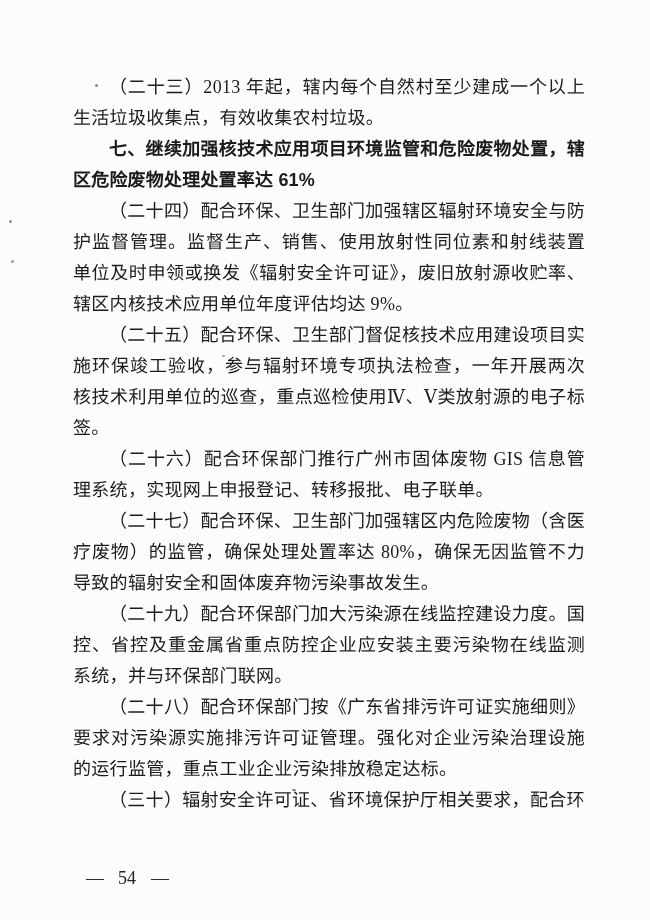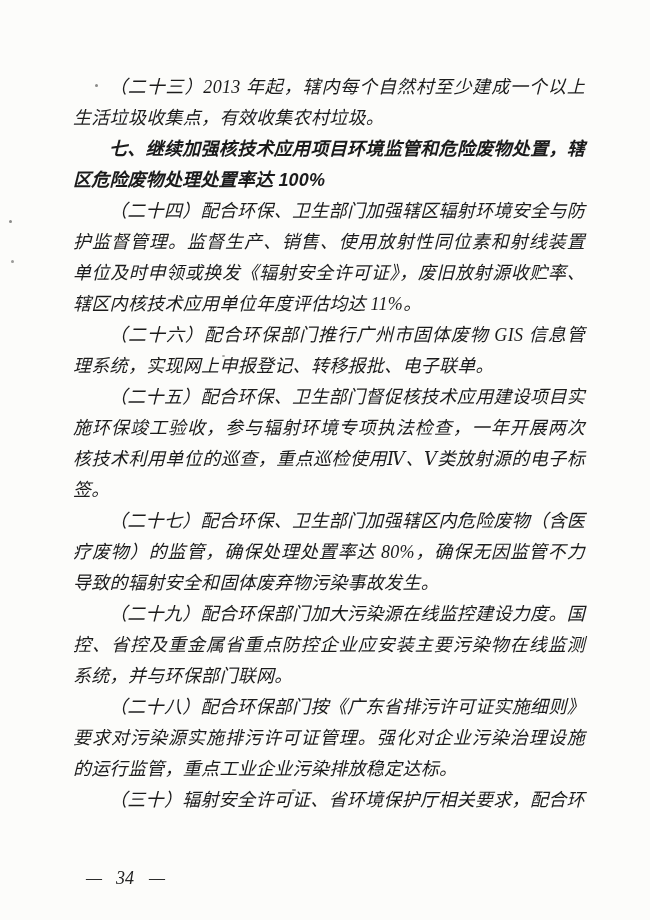--- a/index.html
+++ b/index.html
@@ -9,21 +9,20 @@
   }
   .page {
     position: relative;
     width: 650px;
     height: 920px;
     margin: 0 auto;
     background: #fcfcfa;
     overflow: hidden;
     font-family: "Liberation Serif", "DejaVu Serif", serif;
     color: #1b1b1b;
-    font-style: italic;
   }
   .doc-body {
     position: absolute;
     left: 73px;
     top: 72px;
     width: 512px;
     font-size: 18px;
     line-height: 31px;
     text-align: justify;
     letter-spacing: 0.3px;
@@ -70,33 +69,33 @@
   .speck.s4 { left: 222px; top: 355px; width: 3px; height: 2px; background:#a0a09e; }
   .speck.s5 { left: 292px; top: 789px; width: 4px; height: 2px; border-radius: 1px; }
 </style>
 </head>
 <body>
 
 <div class="page">
 
   <div class="doc-body">
     <p class="para">（二十三）2013 年起，辖内每个自然村至少建成一个以上生活垃圾收集点，有效收集农村垃圾。</p>
-    <p class="heading">七、继续加强核技术应用项目环境监管和危险废物处置，辖区危险废物处理处置率达 100%</p>
-    <p class="para">（二十四）配合环保、卫生部门加强辖区辐射环境安全与防护监督管理。监督生产、销售、使用放射性同位素和射线装置单位及时申领或换发《辐射安全许可证》，废旧放射源收贮率、辖区内核技术应用单位年度评估均达 11%。</p>
+    <p class="heading">七、继续加强核技术应用项目环境监管和危险废物处置，辖区危险废物处理处置率达 61%</p>
+    <p class="para">（二十四）配合环保、卫生部门加强辖区辐射环境安全与防护监督管理。监督生产、销售、使用放射性同位素和射线装置单位及时申领或换发《辐射安全许可证》，废旧放射源收贮率、辖区内核技术应用单位年度评估均达 9%。</p>
+    <p class="para">（二十五）配合环保、卫生部门督促核技术应用建设项目实施环保竣工验收，参与辐射环境专项执法检查，一年开展两次核技术利用单位的巡查，重点巡检使用Ⅳ、Ⅴ类放射源的电子标签。</p>
     <p class="para">（二十六）配合环保部门推行广州市固体废物 GIS 信息管理系统，实现网上申报登记、转移报批、电子联单。</p>
-    <p class="para">（二十五）配合环保、卫生部门督促核技术应用建设项目实施环保竣工验收，参与辐射环境专项执法检查，一年开展两次核技术利用单位的巡查，重点巡检使用Ⅳ、Ⅴ类放射源的电子标签。</p>
     <p class="para">（二十七）配合环保、卫生部门加强辖区内危险废物（含医疗废物）的监管，确保处理处置率达 80%，确保无因监管不力导致的辐射安全和固体废弃物污染事故发生。</p>
     <p class="para">（二十九）配合环保部门加大污染源在线监控建设力度。国控、省控及重金属省重点防控企业应安装主要污染物在线监测系统，并与环保部门联网。</p>
     <p class="para">（二十八）配合环保部门按《广东省排污许可证实施细则》要求对污染源实施排污许可证管理。强化对企业污染治理设施的运行监管，重点工业企业污染排放稳定达标。</p>
     <p class="para">（三十）辐射安全许可证、省环境保护厅相关要求，配合环</p>
   </div>
 
   <div class="footer">
     <span class="dash">—</span>
-    <span class="number">34</span>
+    <span class="number">54</span>
     <span class="dash">—</span>
   </div>
 
   <div class="speck s1"></div>
   <div class="speck s2"></div>
   <div class="speck s3"></div>
   <div class="speck s4"></div>
   <div class="speck s5"></div>
 
 </div>

